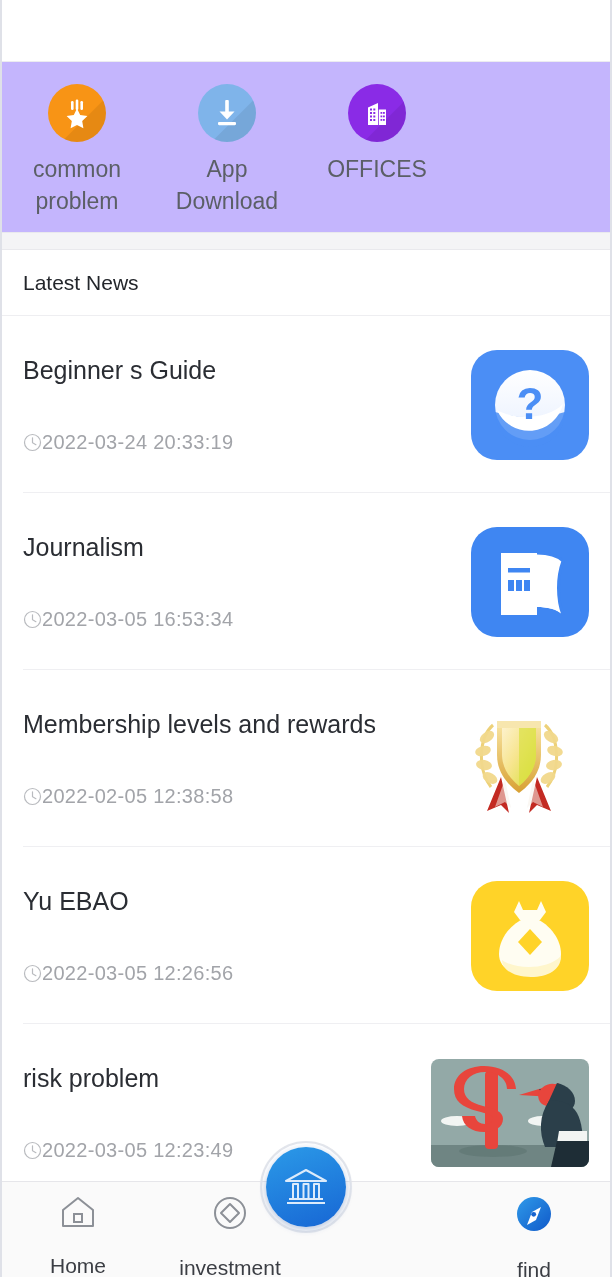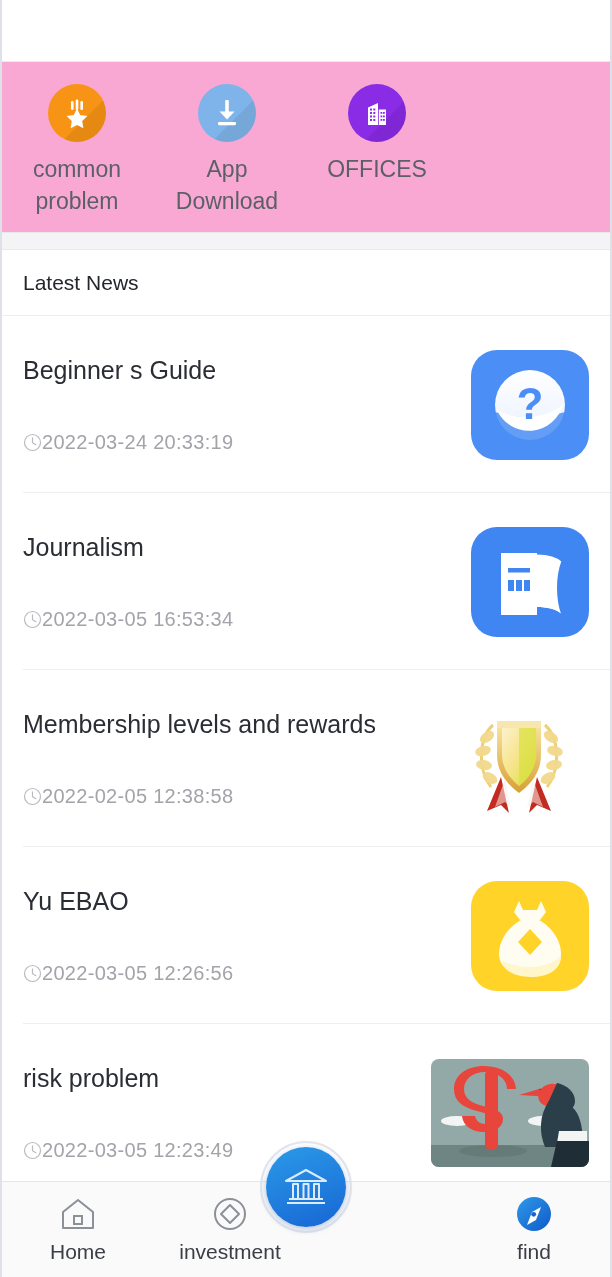--- a/index.html
+++ b/index.html
@@ -20,21 +20,21 @@
   
   .top-strip {
     height: 62px;
     background: #ffffff;
     border-bottom: 1px solid #ececf0;
   }
 
   
   .quick-links {
     height: 170px;
-    background: #f9a8d4;
+    background: #c4b5fd;
     display: flex;
     padding: 22px 0 0 0;
   }
   .ql-item {
     width: 150px;
     display: flex;
     flex-direction: column;
     align-items: center;
   }
   .ql-icon {
@@ -153,21 +153,21 @@
     flex: 1;
     height: 96px;
     padding-top: 12px;
     display: flex;
     flex-direction: column;
     align-items: center;
     justify-content: flex-start;
   }
   .tab-icon { height: 40px; display: flex; align-items: center; justify-content: center; }
   .tab-label {
-    margin-top: 6px;
+    margin-top: 24px;
     font-size: 21px;
     color: #3b3e44;
     line-height: 24px;
   }
   .tab.center { visibility: hidden; }
 
   .fab {
     position: absolute;
     left: 50%;
     bottom: 44px;

